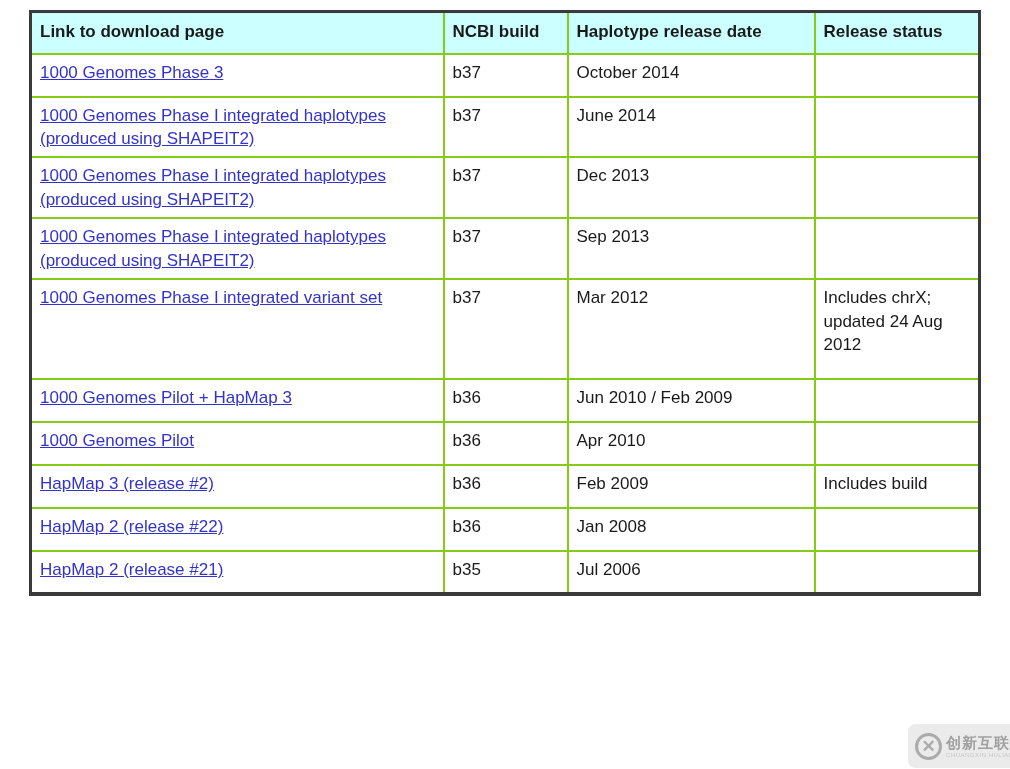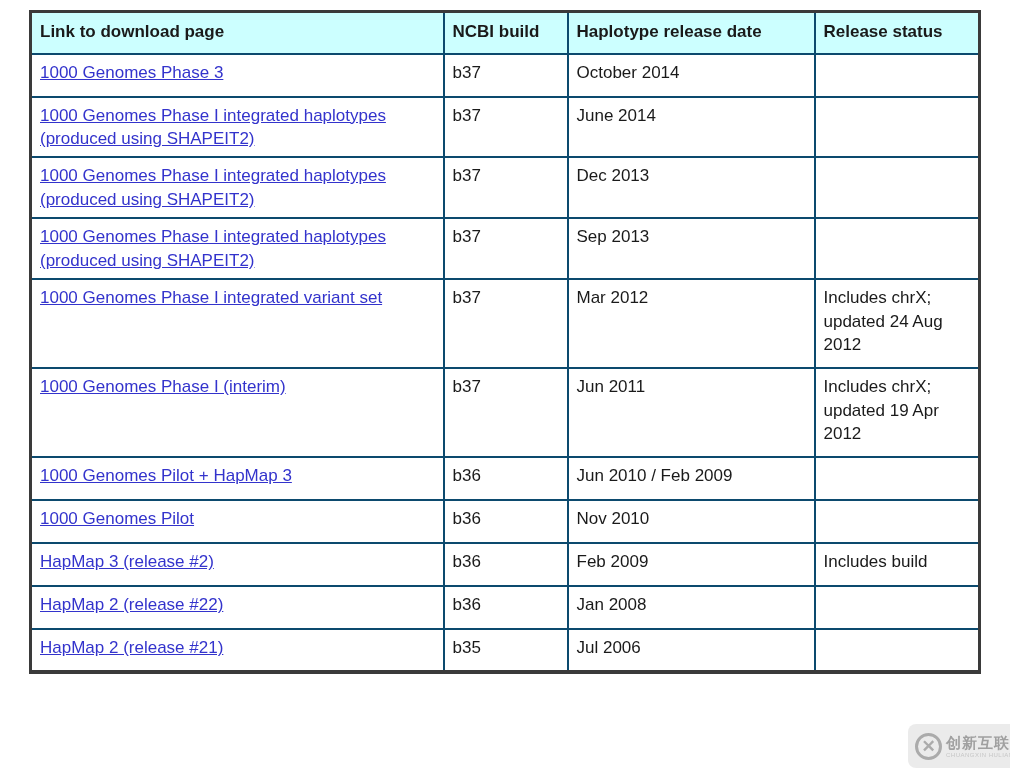--- a/index.html
+++ b/index.html
@@ -17,39 +17,39 @@
     margin: 10px 0 0 29px;
     width: 949px;
     border: 3px solid #3a3a3a;
     border-bottom-width: 4px;
   }
   col.c1 { width: 413px; }
   col.c2 { width: 124px; }
   col.c3 { width: 247px; }
   col.c4 { width: 165px; }
   th, td {
-    border: 2px solid #0c4a6e;
+    border: 2px solid #84cc16;
     font-size: 17px;
     color: #1a1a1a;
     padding: 6px 8px;
     vertical-align: top;
     text-align: left;
     line-height: 1.38;
     overflow: hidden;
   }
   thead tr { height: 42px; }
   th {
     background: #ccffff;
     font-weight: bold;
     vertical-align: middle;
     padding-top: 4px;
   }
   tr.h41 { height: 43px; }
   tr.h65 { height: 54px; }
-  tr.h89 { height: 89px; margin-top: 16px; }
+  tr.h89 { height: 100px; margin-top: 16px; }
   td a {
     color: #3333cc;
     text-decoration: underline;
     cursor: pointer;
   }
   
   .watermark {
     position: absolute;
     top: 724px;
     left: 908px;
@@ -131,36 +131,30 @@
       <td>b37</td>
       <td>Sep 2013</td>
       <td></td>
     </tr>
     <tr class="h89">
       <td><a href="#">1000 Genomes Phase I integrated variant set</a></td>
       <td>b37</td>
       <td>Mar 2012</td>
       <td>Includes chrX; updated 24 Aug 2012</td>
     </tr>
-    <tr class="h89">
-      <td><a href="#">1000 Genomes Phase I (interim)</a></td>
-      <td>b37</td>
-      <td>Jun 2011</td>
-      <td>Includes chrX; updated 19 Apr 2012</td>
-    </tr>
     <tr class="h41">
       <td><a href="#">1000 Genomes Pilot + HapMap 3</a></td>
       <td>b36</td>
       <td>Jun 2010 / Feb 2009</td>
       <td></td>
     </tr>
     <tr class="h41">
       <td><a href="#">1000 Genomes Pilot</a></td>
       <td>b36</td>
-      <td>Nov 2010</td>
+      <td>Apr 2010</td>
       <td></td>
     </tr>
     <tr class="h41">
       <td><a href="#">HapMap 3 (release #2)</a></td>
       <td>b36</td>
       <td>Feb 2009</td>
       <td>Includes build</td>
     </tr>
     <tr class="h41">
       <td><a href="#">HapMap 2 (release #22)</a></td>

